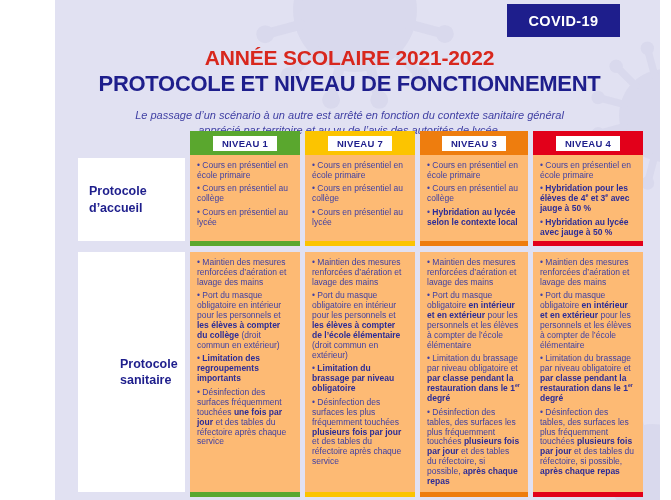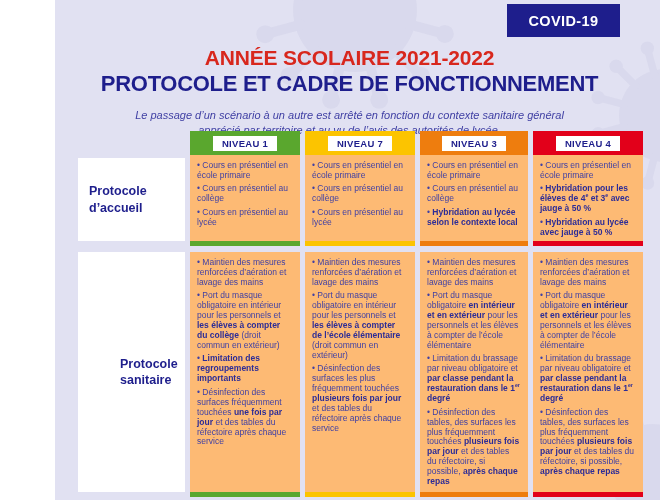--- a/index.html
+++ b/index.html
@@ -125,21 +125,21 @@
         <line x1="39.52666355818804" y1="-39.66916772454156" x2="60.70166189293163" y2="-60.920507576974536"></line>
         <circle cx="65.64249483770514" cy="-65.87915354254223" r="9"></circle>
         <line x1="54.06567863050223" y1="-14.591175217344734" x2="83.02943503969985" y2="-22.407876226636557"></line>
         <circle cx="89.78764486851263" cy="-24.231773128804647" r="9"></circle>
       </svg>
 
     <div class="badge">COVID-19</div>
 
     <div class="titles">
       <div class="title-red">ANNÉE SCOLAIRE 2021-2022</div>
-      <div class="title-blue">PROTOCOLE ET CADRE DE FONCTIONNEMENT</div>
+      <div class="title-blue">PROTOCOLE ET NIVEAU DE FONCTIONNEMENT</div>
       <div class="subtitle">
         <span>Le passage d’un scénario à un autre est arrêté en fonction du contexte sanitaire général</span><br>
         <span>apprécié par territoire et au vu de l’avis des autorités de lycée.</span>
       </div>
     </div>
 
     <div class="grid" id="table-grid">
       <div class="rowlabel doctrine">Protocole d’accueil</div>
       <div class="rowlabel protocole">Protocole sanitaire</div>
 
@@ -164,20 +164,21 @@
         </div>
         <div class="cell" style="grid-area: 2 / 3;">
           <p class="item">• Cours en présentiel en école primaire</p>
           <p class="item">• Cours en présentiel au collège</p>
           <p class="item">• Cours en présentiel au lycée</p>
         </div>
         <div class="strip" style="grid-area: 3 / 3; background: rgb(252, 196, 0);"></div>
         <div class="cell" style="grid-area: 5 / 3;">
           <p class="item">• Maintien des mesures renforcées d’aération et lavage des mains</p>
           <p class="item">• Port du masque obligatoire en intérieur pour les personnels et <b>les élèves à compter de l’école élémentaire</b> (droit commun en extérieur)</p>
+          <p class="item">• <b>Limitation du brassage par niveau obligatoire</b></p>
           <p class="item">• Désinfection des surfaces les plus fréquemment touchées <b>plusieurs fois par jour</b> et des tables du réfectoire après chaque service</p>
         </div>
         <div class="strip" style="grid-area: 6 / 3; background: rgb(252, 196, 0);"></div>
         <div class="band" style="grid-column: 4; background: rgb(238, 125, 14);">
           <span class="band-label">NIVEAU 3</span>
         </div>
         <div class="cell" style="grid-area: 2 / 4;">
           <p class="item">• Cours en présentiel en école primaire</p>
           <p class="item">• Cours en présentiel au collège</p>
           <p class="item">• <b>Hybridation au lycée selon le contexte local</b></p>

